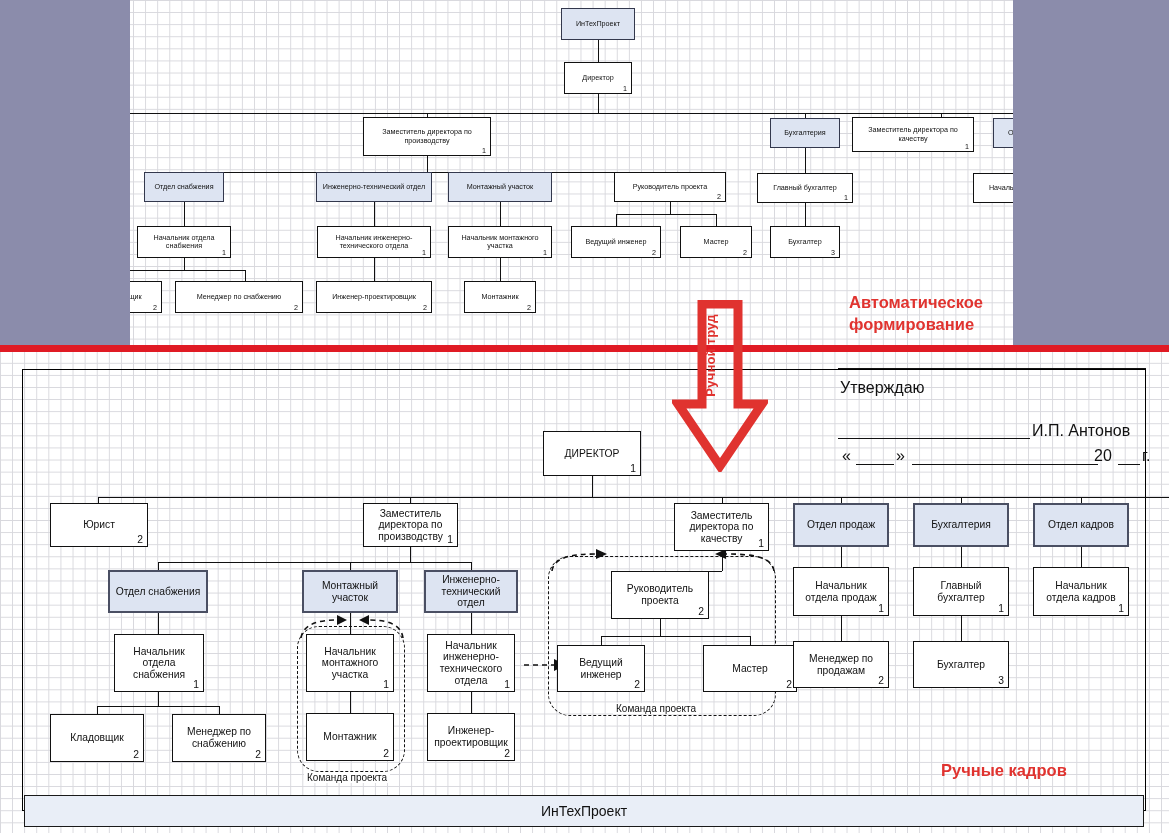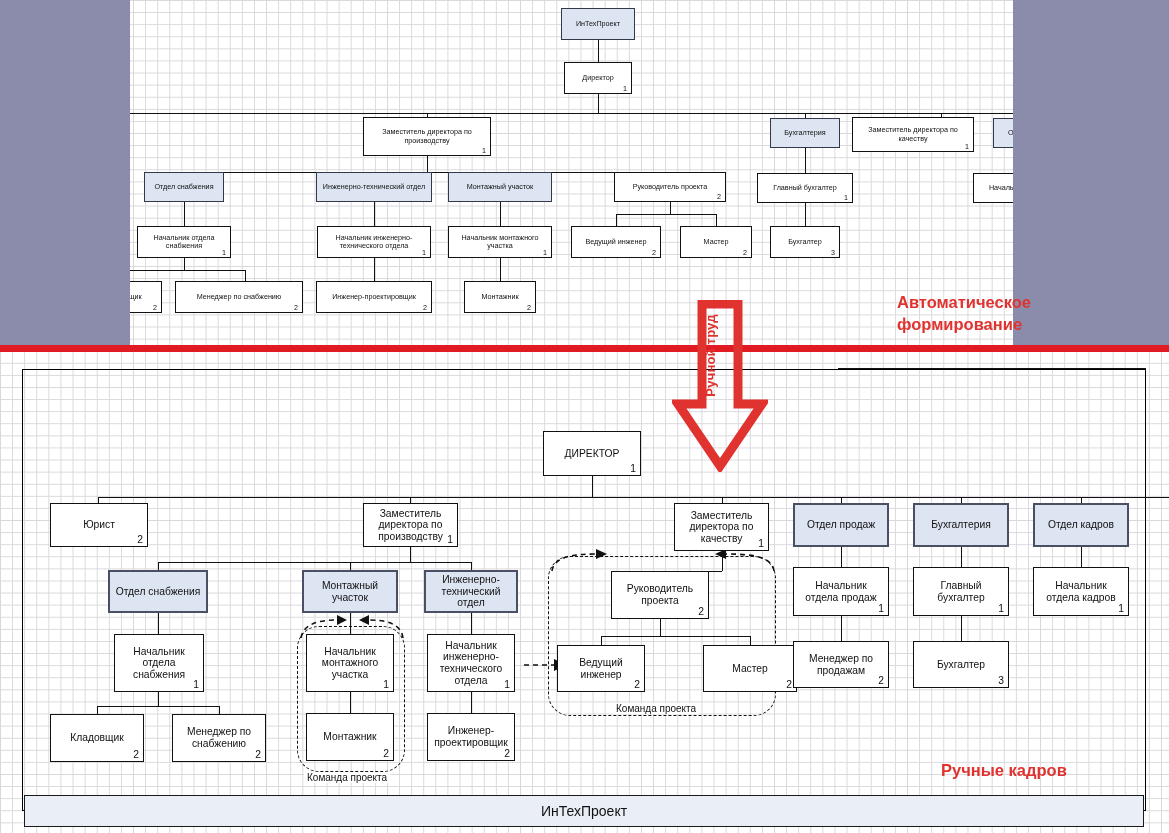--- a/index.html
+++ b/index.html
@@ -260,26 +260,42 @@
     <div class="node" style="left:464px;top:281px;width:72px;height:32px;">
       <span>Монтажник</span>
       <span class="cnt">2</span>
     </div>
   </div>
 
   <div class="purple" id="purple-left"></div>
   <div class="purple" id="purple-right"></div>
   <div id="red-divider"></div>
 
-  <div class="red-note" style="left:849px;top:292px;padding-left:48px;">Автоматическое
+  <div class="red-note" style="left:849px;top:292px;">Автоматическое
 формирование</div>
 
   <div id="doc-panel"></div>
 
   <div id="approve-topline"></div>
+  <div id="approve">
+    <div id="approve-title">Утверждаю</div>
+    <div id="sign-row">
+      <div id="sign-line"></div>
+      <div id="sign-name">И.П. Антонов</div>
+    </div>
+    <div id="date-row">
+      <span id="q1">«</span>
+      <span id="dline1"></span>
+      <span id="q2">»</span>
+      <span id="dline2"></span>
+      <span id="yr">20</span>
+      <span id="dline3"></span>
+      <span id="gg">г.</span>
+    </div>
+  </div>
 
   <div class="b">
 
     <div class="ln lnv" style="left:592px;top:476px;height:21px;"></div>
     <div class="ln lnh" style="left:98px;top:497px;width:1084px;max-width:1084px;"></div>
     <div class="ln lnv" style="left:98px;top:497px;height:6px;"></div>
     <div class="ln lnv" style="left:410px;top:497px;height:6px;"></div>
     <div class="ln lnv" style="left:722px;top:497px;height:6px;"></div>
     <div class="ln lnv" style="left:841px;top:497px;height:6px;"></div>
     <div class="ln lnv" style="left:961px;top:497px;height:6px;"></div>

